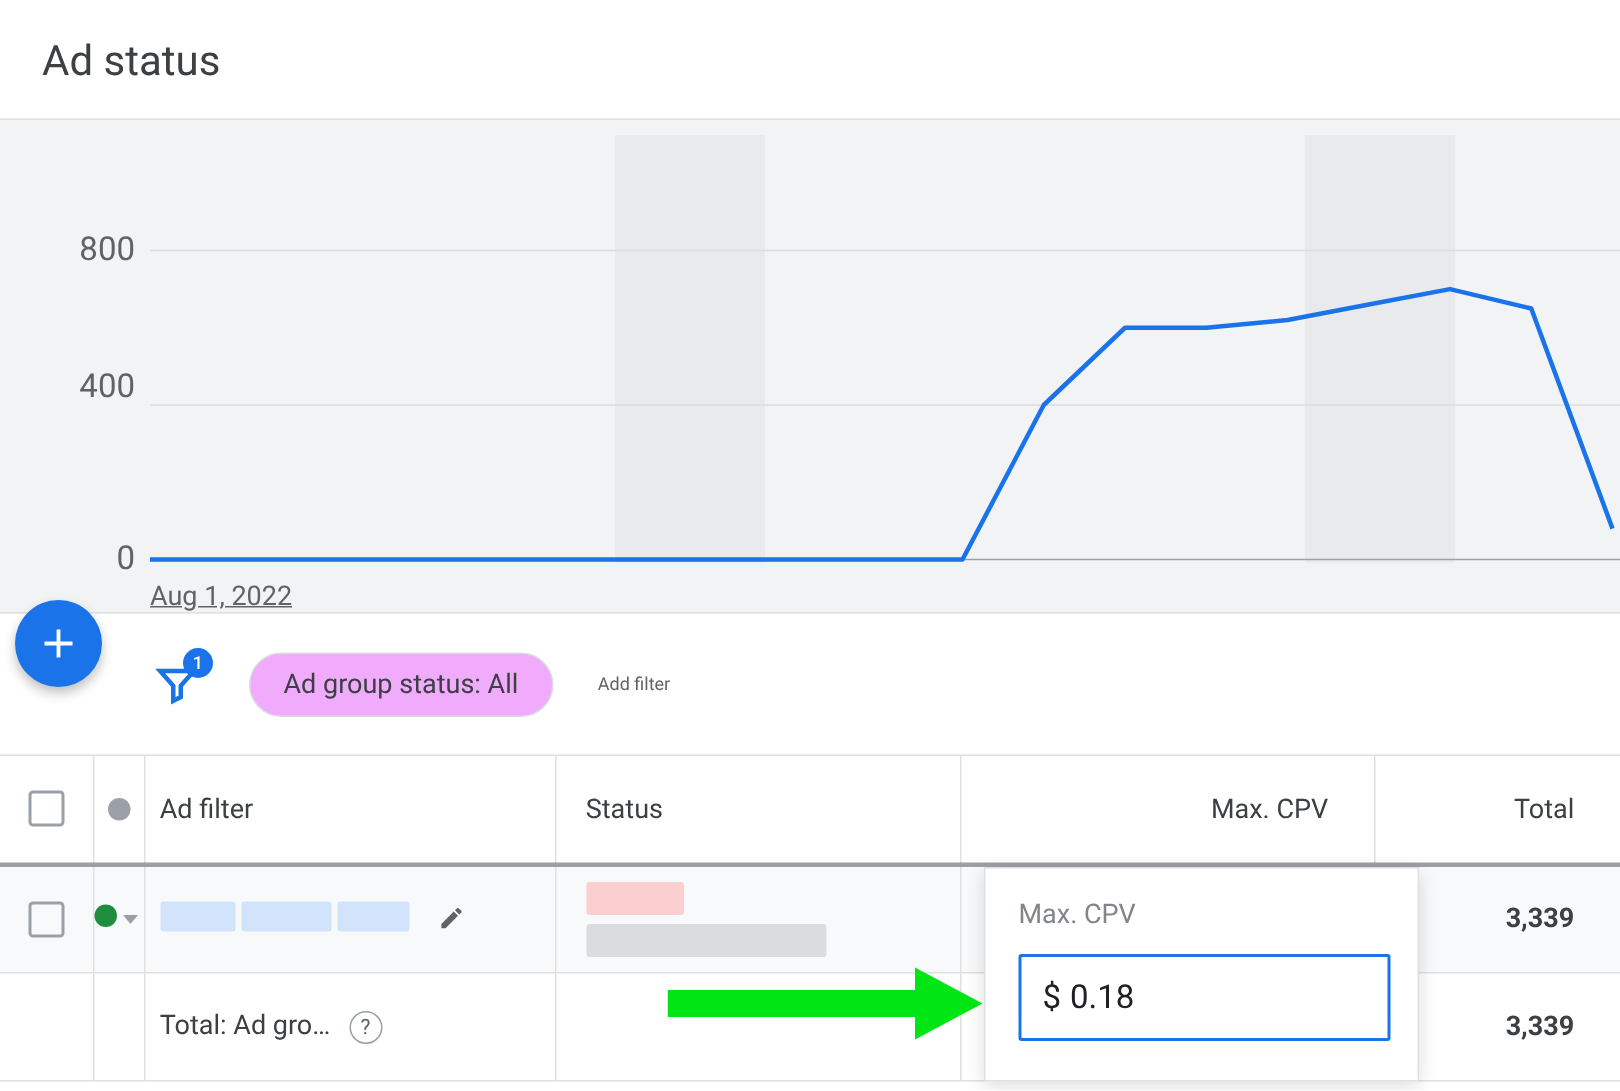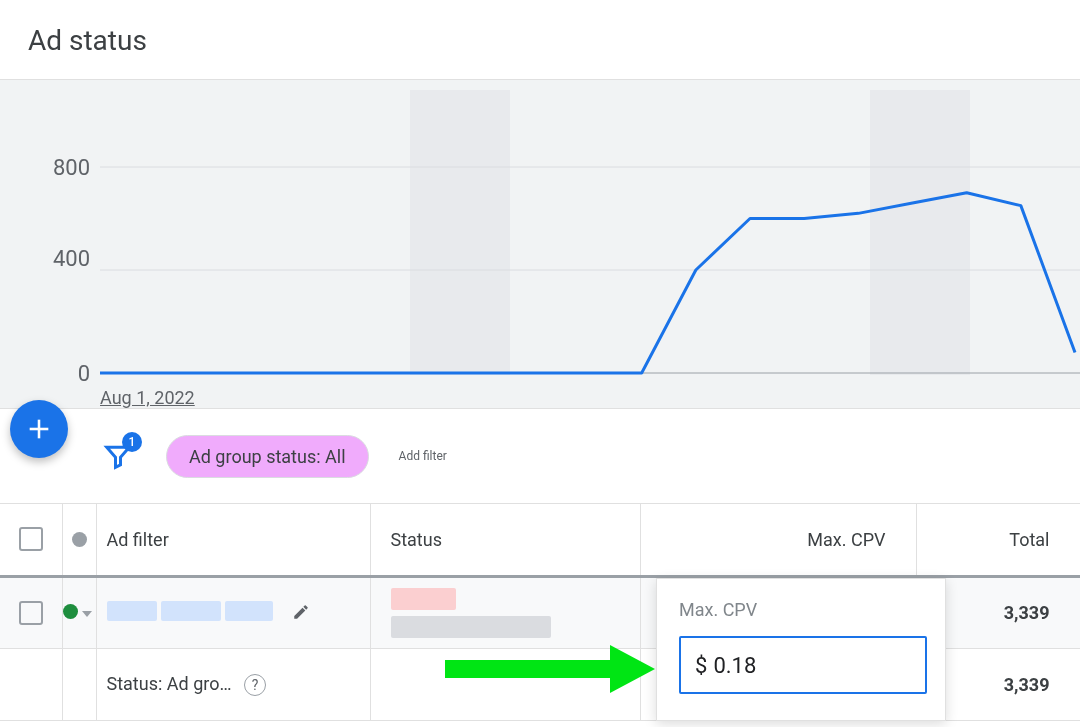--- a/index.html
+++ b/index.html
@@ -185,21 +185,21 @@
       <span class="redacted r-gray"></span>
     </td>
     <td class="col-cpv"></td>
     <td class="col-views">3,339</td>
   </tr>
 
   <tr class="row2">
     <td class="col-chk"></td>
     <td class="col-status-dot"></td>
     <td class="col-name" style="padding-left:46px">
-      <span>Status: Ad gro…</span>
+      <span>Total: Ad gro…</span>
       <span class="help-circle">?</span>
     </td>
     <td class="col-status"></td>
     <td class="col-cpv"></td>
     <td class="col-views">3,339</td>
   </tr>
 </tbody>
   </table>
 
 <div class="cpv-pop">

